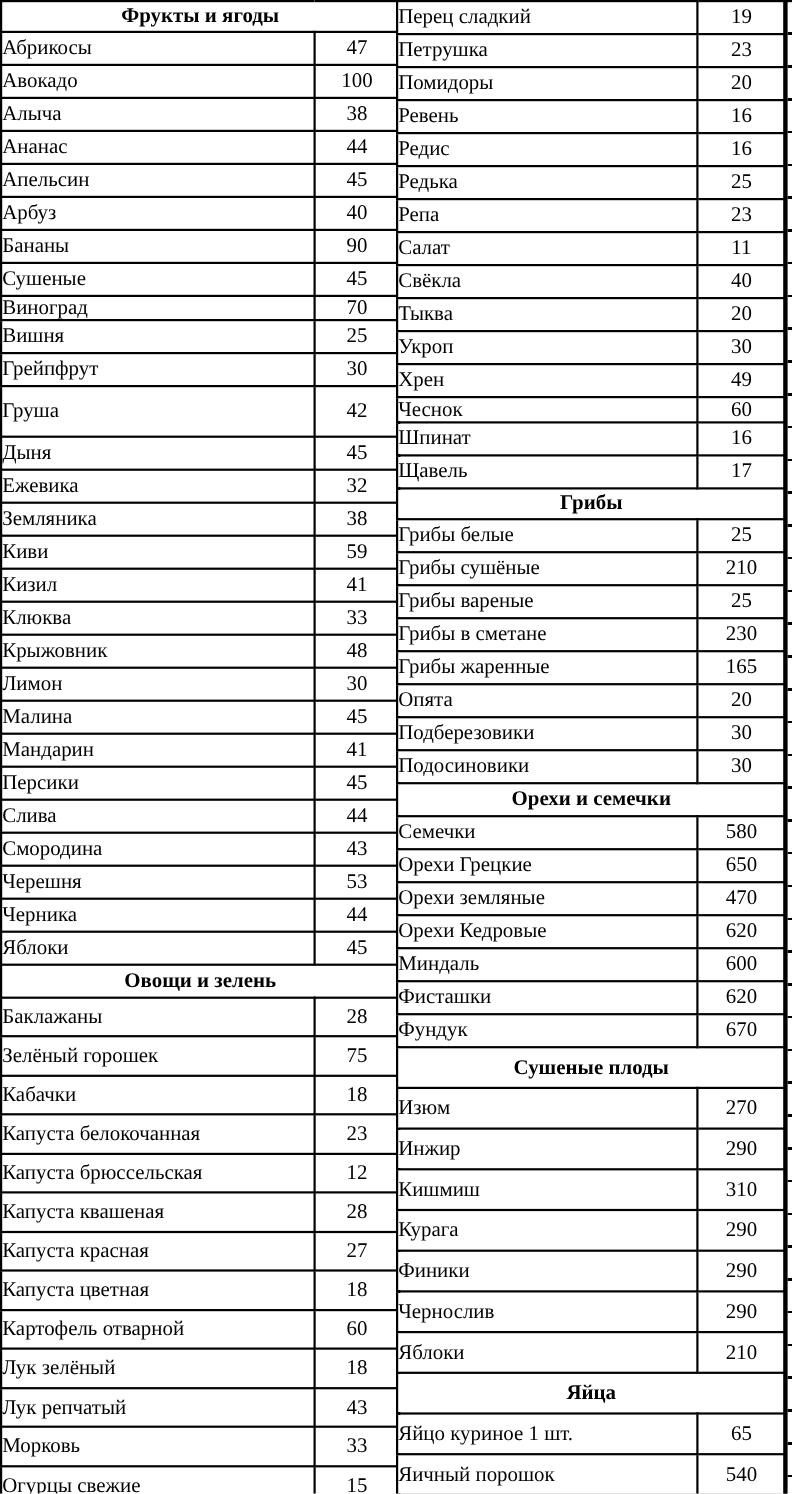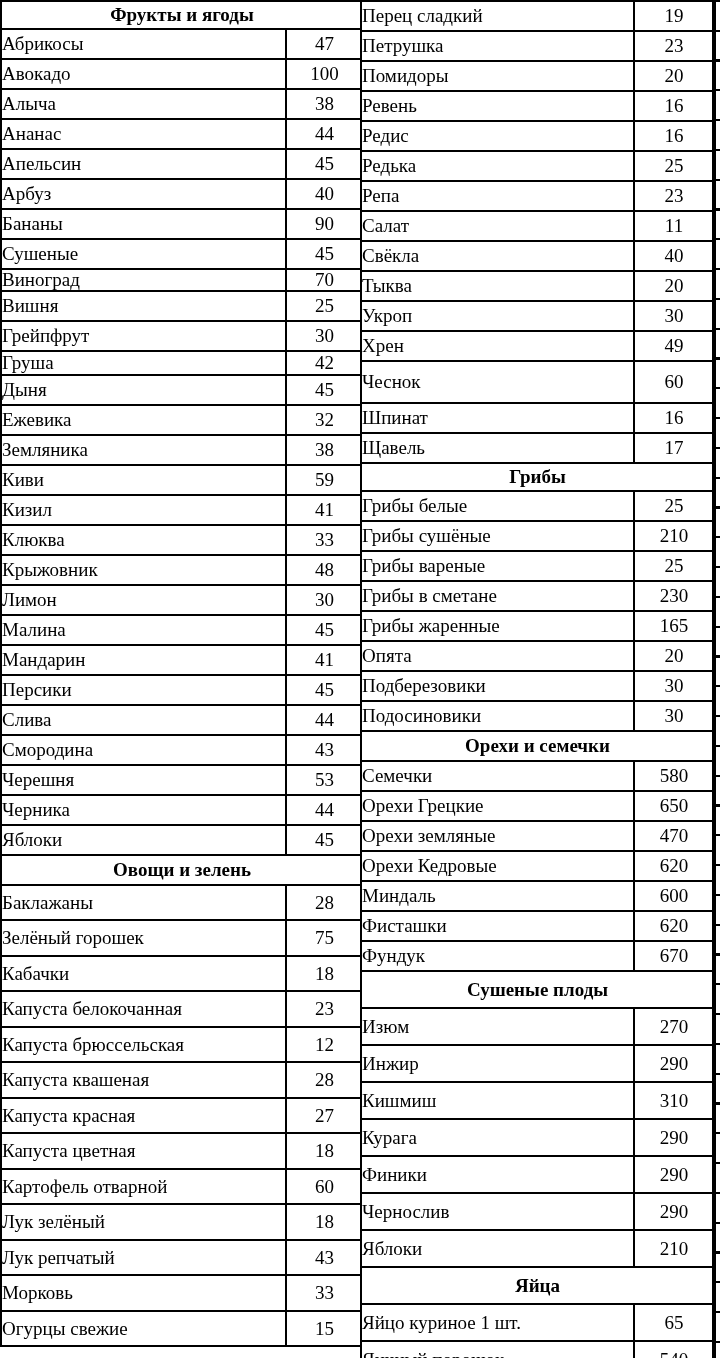--- a/index.html
+++ b/index.html
@@ -104,21 +104,21 @@
           <td class="val">70</td>
         </tr>
         <tr style="height: 30px;">
           <td class="name">Вишня</td>
           <td class="val">25</td>
         </tr>
         <tr style="height: 30px;">
           <td class="name">Грейпфрут</td>
           <td class="val">30</td>
         </tr>
-        <tr style="height: 24px; padding-left: 36px;">
+        <tr style="height: 46px; padding-left: 36px;">
           <td class="name">Груша</td>
           <td class="val">42</td>
         </tr>
         <tr style="height: 30px;">
           <td class="name">Дыня</td>
           <td class="val">45</td>
         </tr>
         <tr style="height: 30px;">
           <td class="name">Ежевика</td>
           <td class="val">32</td>
@@ -284,21 +284,21 @@
           <td class="val">20</td>
         </tr>
         <tr style="height: 30px;">
           <td class="name">Укроп</td>
           <td class="val">30</td>
         </tr>
         <tr style="height: 30px;">
           <td class="name">Хрен</td>
           <td class="val">49</td>
         </tr>
-        <tr style="height: 42px;">
+        <tr style="height: 23px;">
           <td class="name">Чеснок</td>
           <td class="val">60</td>
         </tr>
         <tr style="height: 30px;">
           <td class="name">Шпинат</td>
           <td class="val">16</td>
         </tr>
         <tr style="height: 30px;">
           <td class="name">Щавель</td>
           <td class="val">17</td>

